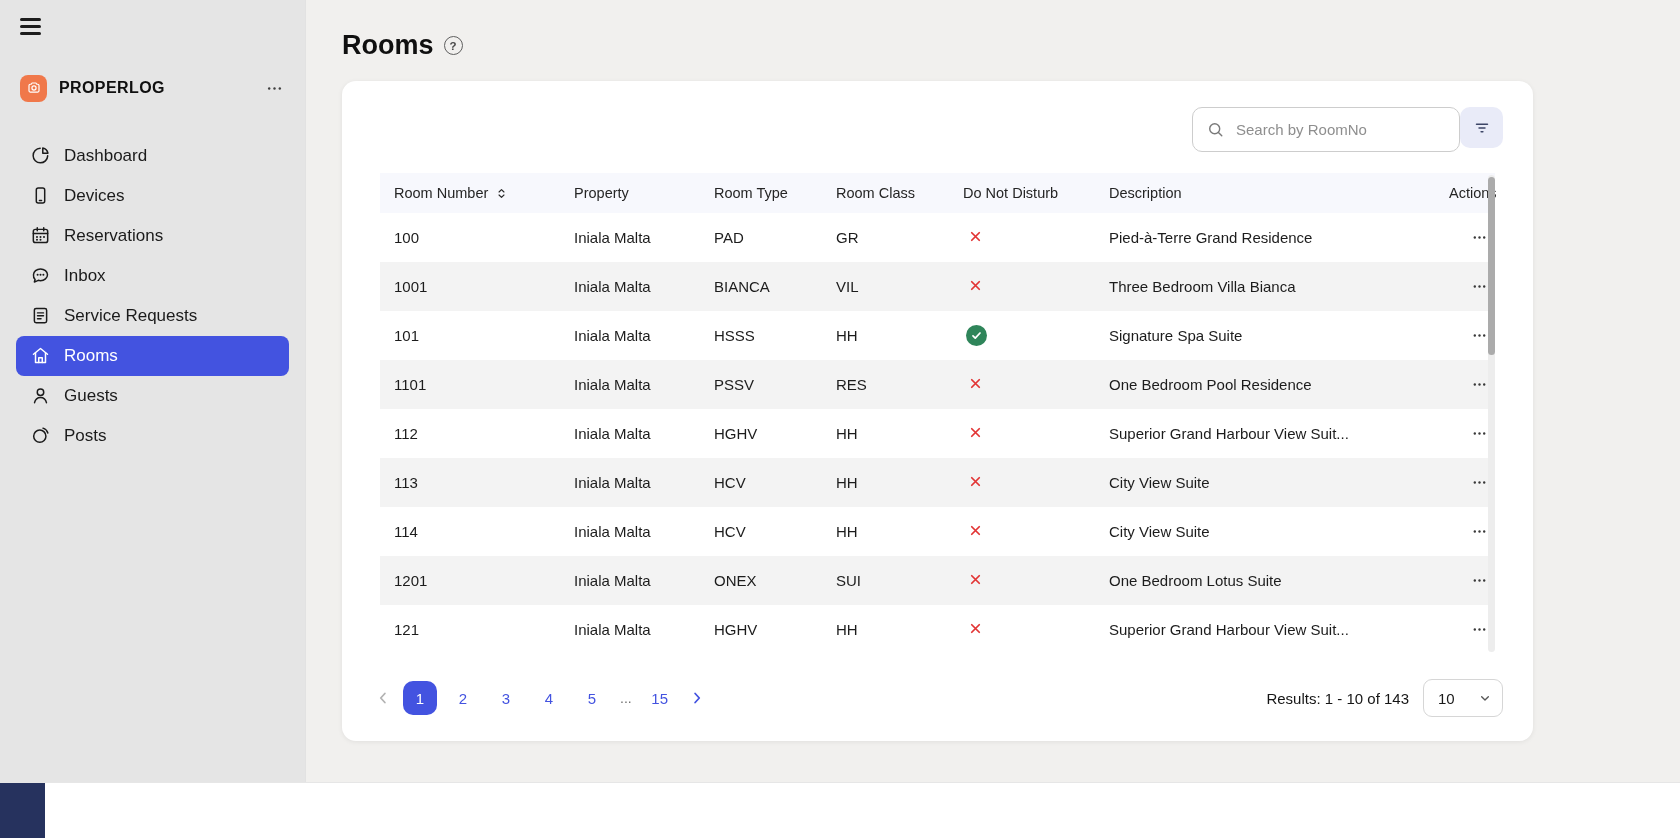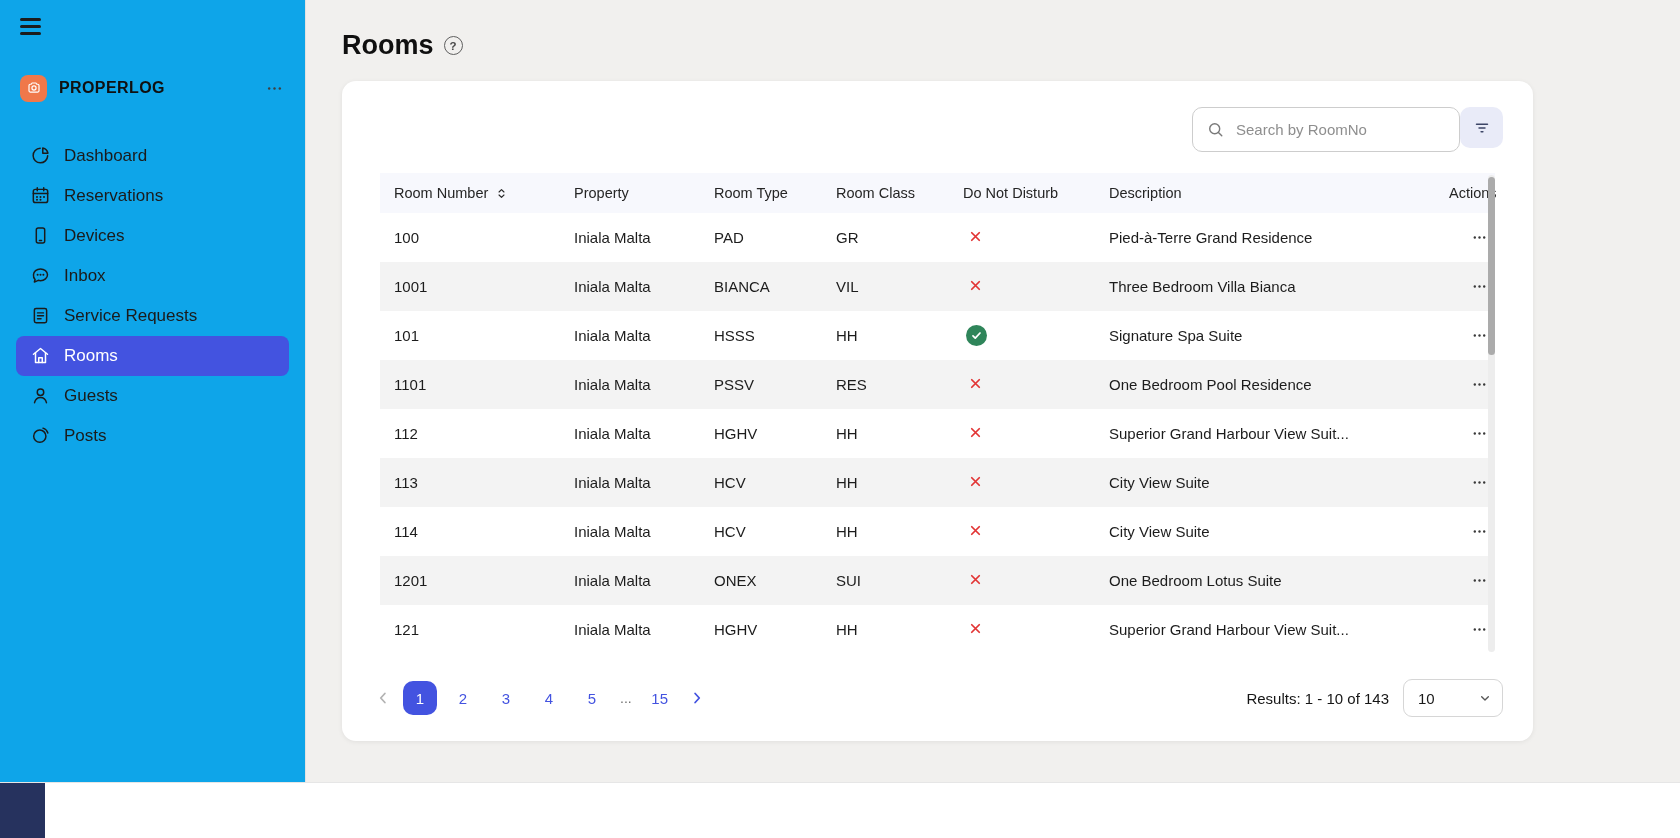--- a/index.html
+++ b/index.html
@@ -10,21 +10,21 @@
   }
   *{box-sizing:border-box;}
   html,body{margin:0;padding:0;}
   body{
     width:1680px;height:838px;overflow:hidden;background:#fff;
     font-family:"Liberation Sans",sans-serif;color:#1c1c1c;
   }
   .app{display:flex;height:782px;}
 
   
-  .sidebar{width:306px;min-width:306px;background:#0ea5e9;border-right:1px solid #e2e2e2;}
+  .sidebar{width:306px;min-width:306px;background:#e5e5e5;border-right:1px solid #e2e2e2;}
   .hamburger{width:21px;margin:18px 0 0 20px;cursor:pointer;}
   .hamburger span{display:block;height:2.5px;background:#1c1c1c;border-radius:2px;margin-bottom:4.5px;}
   .hamburger span:last-child{margin-bottom:0;}
   .brand-row{display:flex;align-items:center;gap:12px;margin:40px 20px 0 20px;}
   .logo-badge{width:27px;height:27px;border-radius:8px;background:var(--logo);display:flex;align-items:center;justify-content:center;flex:none;}
   .brand-name{flex:1;font-size:16px;font-weight:700;letter-spacing:.4px;color:#101010;}
   .brand-menu-btn{background:none;border:none;padding:2px;display:flex;cursor:pointer;color:#3f3f3f;}
   .nav{margin-top:34px;padding:0 16px;display:flex;flex-direction:column;}
   .nav-item{display:flex;align-items:center;gap:13px;padding:9px 10px 9px 13px;border-radius:8px;cursor:pointer;color:#1b1b1b;}
   .nav-icon{width:22px;height:22px;display:flex;align-items:center;justify-content:center;color:#1b1b1b;flex:none;}
@@ -67,21 +67,21 @@
   .pages{display:flex;align-items:center;gap:9px;}
   .page-nav{background:none;border:none;display:flex;cursor:pointer;padding:2px;}
   .page-nav.prev{color:#b3b3b3;}
   .page-nav.next{color:var(--accent);}
   .page-btn{min-width:34px;height:34px;border:none;background:none;border-radius:10px;color:var(--accent);
     font:15px "Liberation Sans",sans-serif;cursor:pointer;display:flex;align-items:center;justify-content:center;padding:0 6px;}
   .page-btn.active{background:var(--accent);color:#fff;}
   .page-ellipsis{color:#6f6f6f;font-size:14px;padding:0 2px;}
   .results-group{display:flex;align-items:center;gap:14px;}
   .results-text{font-size:15px;color:#151515;}
-  .page-size{width:100px;height:38px;border:1px solid #d6d6d6;border-radius:9px;background:#fff;display:flex;align-items:center;
+  .page-size{width:80px;height:38px;border:1px solid #d6d6d6;border-radius:9px;background:#fff;display:flex;align-items:center;
     justify-content:space-between;padding:0 9px 0 14px;font-size:15px;color:#1a1a1a;cursor:pointer;}
 
   .footer{height:56px;background:#fff;border-top:1px solid #e6e6e6;display:flex;align-items:stretch;}
   .footer-block{width:45px;background:#26325e;}
 </style>
 </head>
 <body>
 
 <div class="app">
 
@@ -117,35 +117,35 @@
             <svg viewBox="0 0 24 24" fill="none" stroke="currentColor" stroke-width="1.7" stroke-linecap="round" stroke-linejoin="round">
               <path d="M20.2 12.4A8.3 8.3 0 1 1 11.6 3.8"></path>
               <path d="M14.6 3.5a7.7 7.7 0 0 1 5.9 5.9h-5.9z"></path>
             </svg>
           </span>
           <span class="nav-label">Dashboard</span>
         </div>
         <div class="nav-item">
           <span class="nav-icon">
             <svg viewBox="0 0 24 24" fill="none" stroke="currentColor" stroke-width="1.7" stroke-linecap="round" stroke-linejoin="round">
+              <rect x="7.2" y="3.4" width="9.6" height="17.2" rx="2.2"></rect>
+              <path d="M10.8 17.6h2.4"></path>
+            </svg>
+          </span>
+          <span class="nav-label">Devices</span>
+        </div>
+        <div class="nav-item">
+          <span class="nav-icon">
+            <svg viewBox="0 0 24 24" fill="none" stroke="currentColor" stroke-width="1.7" stroke-linecap="round" stroke-linejoin="round">
               <rect x="3.8" y="5" width="16.4" height="15" rx="2.4"></rect>
               <path d="M3.8 9.8h16.4M8.3 3.2v3.4M15.7 3.2v3.4"></path>
               <path stroke-width="2.3" d="M8 13.6h.01M12 13.6h.01M16 13.6h.01M8 16.9h.01M12 16.9h.01"></path>
             </svg>
           </span>
           <span class="nav-label">Reservations</span>
-        </div>
-        <div class="nav-item">
-          <span class="nav-icon">
-            <svg viewBox="0 0 24 24" fill="none" stroke="currentColor" stroke-width="1.7" stroke-linecap="round" stroke-linejoin="round">
-              <rect x="7.2" y="3.4" width="9.6" height="17.2" rx="2.2"></rect>
-              <path d="M10.8 17.6h2.4"></path>
-            </svg>
-          </span>
-          <span class="nav-label">Devices</span>
         </div>
         <div class="nav-item">
           <span class="nav-icon">
             <svg viewBox="0 0 24 24" fill="none" stroke="currentColor" stroke-width="1.7" stroke-linecap="round" stroke-linejoin="round">
               <path d="M20 11.2c0 3.7-3.6 6.7-8 6.7-.9 0-1.8-.1-2.6-.4L5 19.5l.8-3A6.4 6.4 0 0 1 4 11.2C4 7.5 7.6 4.5 12 4.5s8 3 8 6.7z"></path>
               <path stroke-width="2.3" d="M8.7 11.2h.01M12 11.2h.01M15.3 11.2h.01"></path>
             </svg>
           </span>
           <span class="nav-label">Inbox</span>
         </div>

